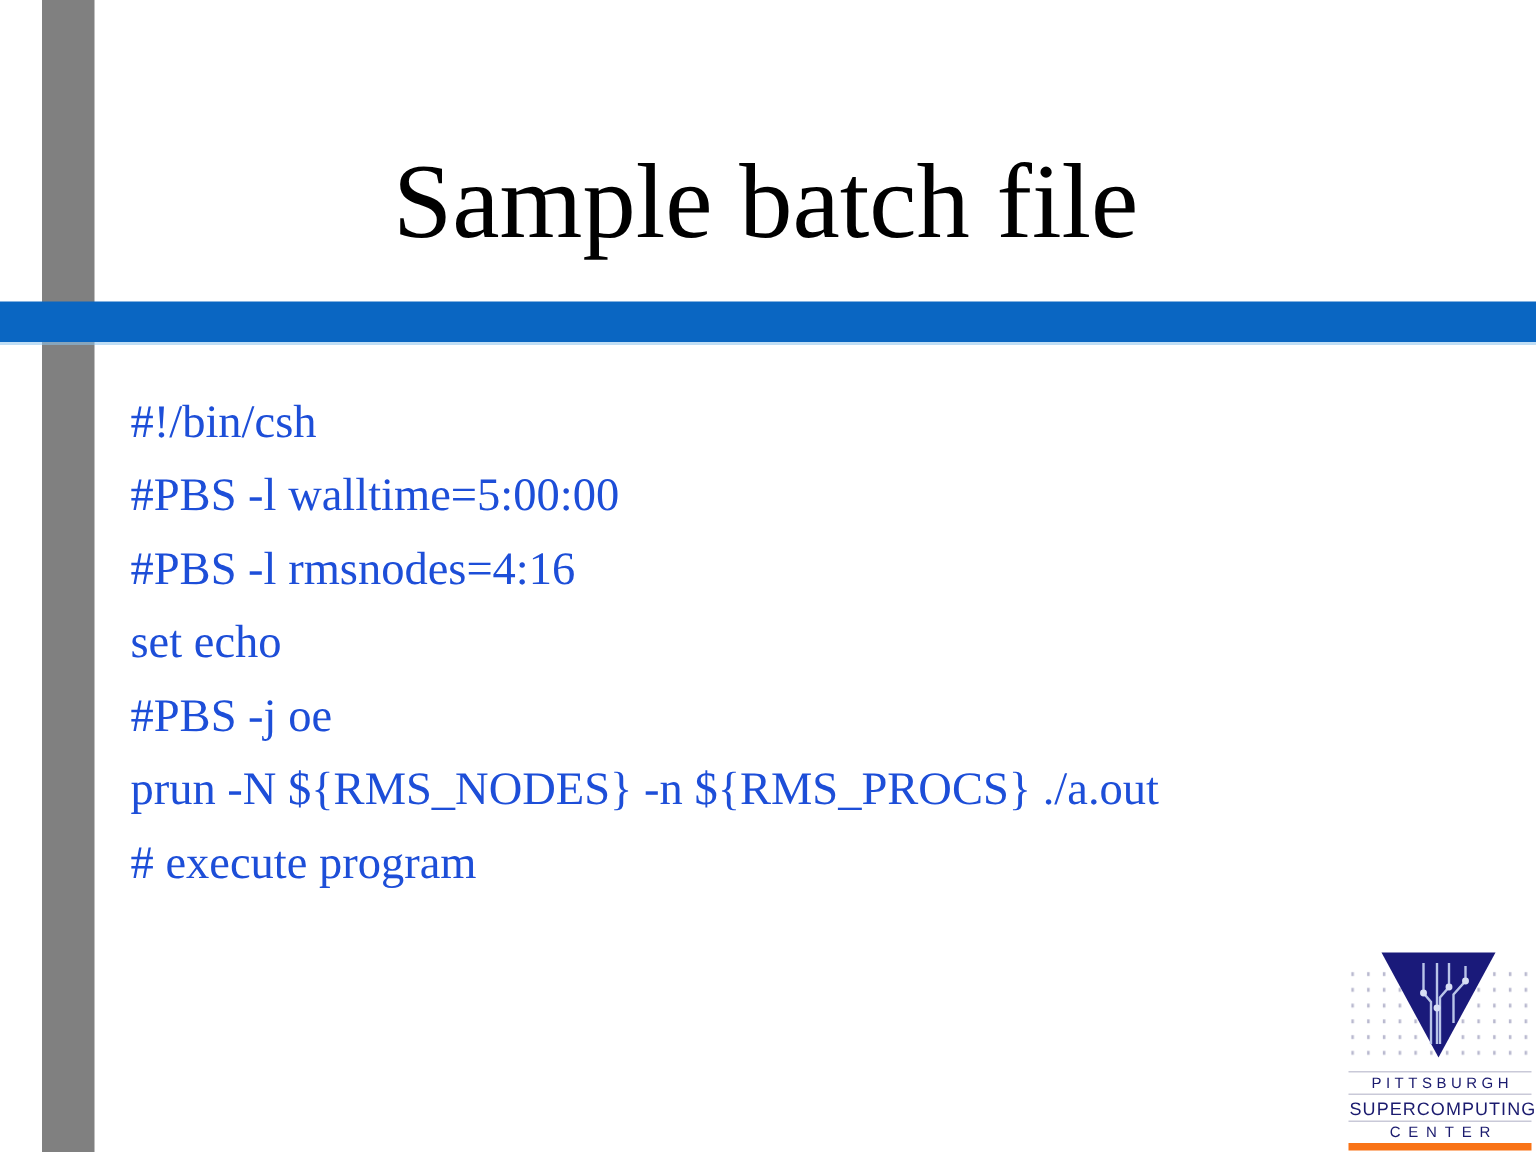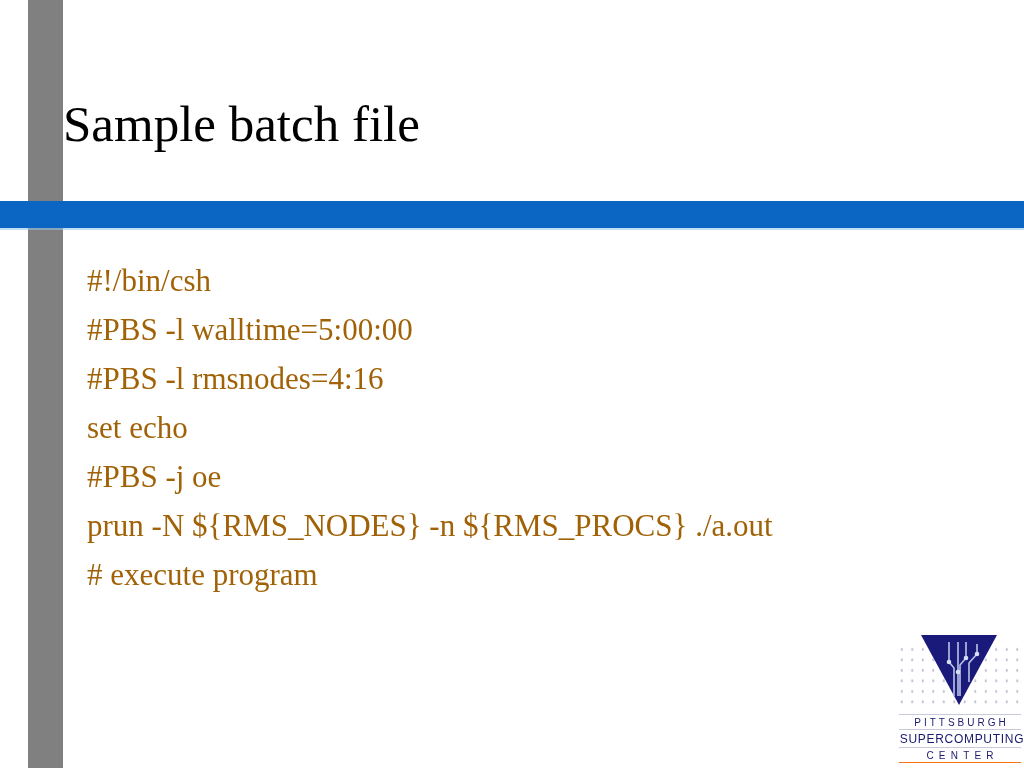--- a/index.html
+++ b/index.html
@@ -44,38 +44,39 @@
     background: #8dc2ec;
     opacity: 0.55;
   }
 
   
   #title {
     position: absolute;
     left: 63px;
     top: 98px;
     width: 895px;
-    font-size: 51px;
+    text-align: center;
+    font-size: 71px;
     line-height: 1.05;
     color: #000000;
     letter-spacing: 0px;
     white-space: nowrap;
   }
 
   
   #body-lines {
     position: absolute;
     left: 87px;
     top: 256px;
     width: 880px;
   }
   .code-line {
     font-size: 31px;
     line-height: 49px;
-    color: #a16207;
+    color: #1d4ed8;
     white-space: pre;
     height: 49px;
   }
 
   
   #psc-logo {
     position: absolute;
     left: 897px;
     top: 628px;
     width: 124px;
@@ -111,21 +112,21 @@
     font-family: "Liberation Sans", "DejaVu Sans", sans-serif;
     font-size: 10px;
     font-weight: normal;
     text-align: center;
     border-top: 1px solid #c9c9d8;
     padding: 2px 0 1px 0;
     white-space: nowrap;
   }
   .logo-line.l1 { letter-spacing: 3.0px; text-indent: 3.0px; }
   .logo-line.l2 { letter-spacing: 0.7px; text-indent: 0.7px; font-size: 12px; }
-  .logo-line.l3 { letter-spacing: 5.2px; text-indent: 5.2px; border-bottom: 1px solid #f97316; }
+  .logo-line.l3 { letter-spacing: 5.2px; text-indent: 5.2px; border-bottom: 5px solid #f97316; }
 </style>
 </head>
 <body>
 
 <div id="slide">
 
   <div id="gray-bar"></div>
   <div id="blue-stripe"></div>
   <div id="blue-stripe-shadow"></div>
 

